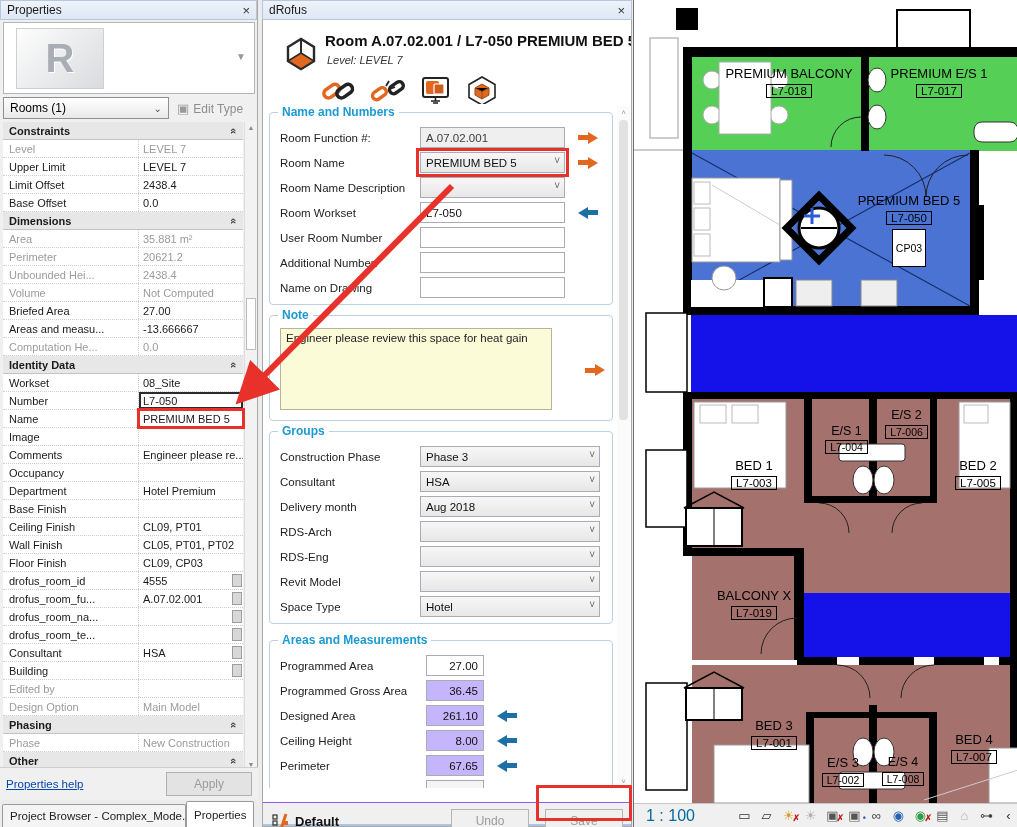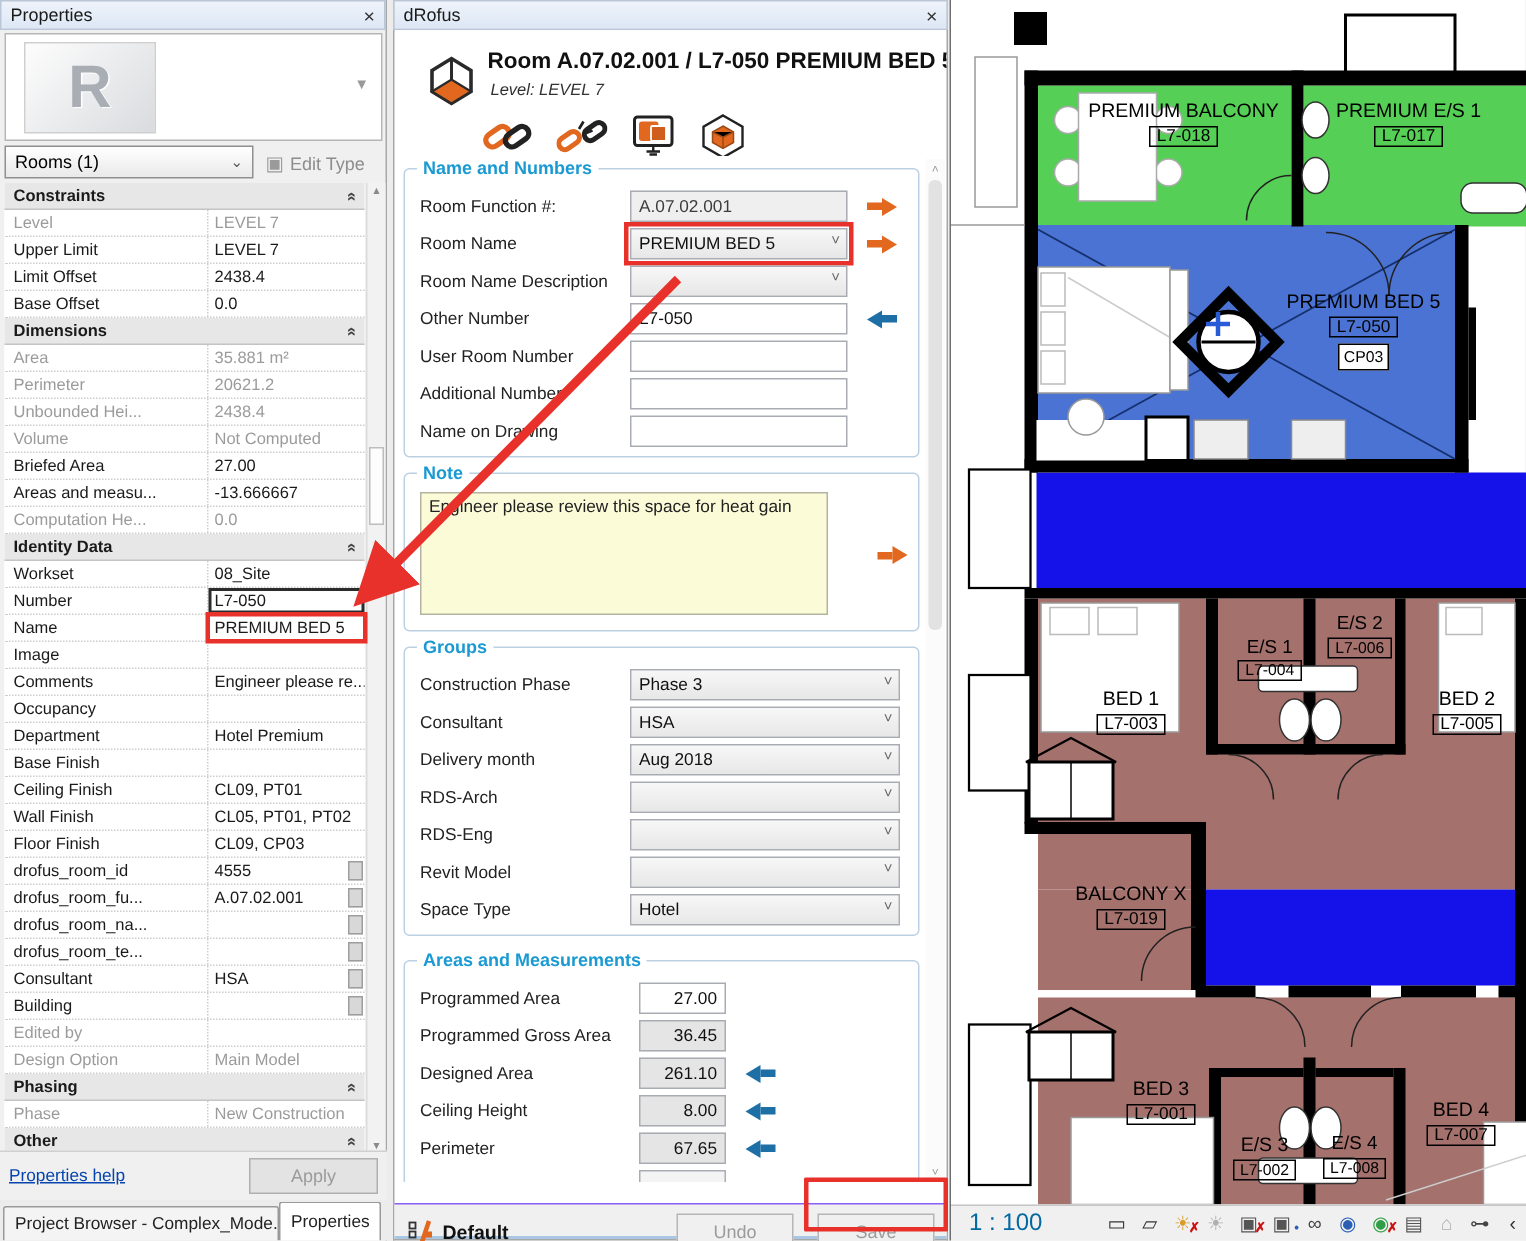--- a/index.html
+++ b/index.html
@@ -84,21 +84,21 @@
   .dfield { display:flex; align-items:center; height:25px; }
   .dlabel { width:140px; font-size:11.5px; color:#222; white-space:nowrap; overflow:hidden; }
   .dinput { width:145px; height:21px; border:1px solid #a9adb3; background:#fff; display:flex;
     align-items:center; padding:0 5px; font-size:11.5px; color:#111; position:relative; }
   .dinput.ro { background:#efefef; color:#3c3c3c; }
   .dinput.combo { background:linear-gradient(#f7f7f7,#e7e7e7); }
   .dinput.combo::after { content:"\02C5"; position:absolute; right:4px; top:2px; color:#666; font-size:10px; }
   .dinput.hl { outline:3px solid var(--annot); outline-offset:1px; }
   .groups-box .dinput { width:180px; }
   .areas-box .dlabel { width:146px; }
-  .areas-box .dinput { width:58px; justify-content:flex-end; background:#e5e5e5; }
+  .areas-box .dinput { width:58px; justify-content:flex-end; background:#c4b5fd; }
   .areas-box .dinput.white { background:#fff; }
   .harrow { display:inline-block; width:22px; height:12px; position:relative; visibility:hidden; margin-left:12px; }
   .harrow.orange { visibility:visible; color:#e2671f; }
   .harrow.blue { visibility:visible; color:#1d6fa5; transform:scaleX(-1); }
   .harrow::before { content:""; position:absolute; left:1px; top:3.5px; width:10px; height:5px; background:currentColor; }
   .harrow::after { content:""; position:absolute; left:11px; top:0; border-left:10px solid currentColor;
     border-top:6px solid transparent; border-bottom:6px solid transparent; }
   .note-box { padding-bottom:10px; }
   .note-text { width:272px; height:82px; background:#fcfbd8; border:1px solid #b3b3a0;
     font-size:11.5px; padding:3px 5px; color:#222; }
@@ -121,21 +121,21 @@
   .fbtn.save { left:282px; }
 
   
   #plan { left:633px; width:384px; background:#fff; border-left:1px solid #6e6e6e; }
   .pfill { position:absolute; z-index:1; }
   .plan-svg { position:absolute; left:0; top:0; z-index:2; }
   .rlab { position:absolute; z-index:3; text-align:center; color:#000; }
   .rname { font-size:13px; white-space:nowrap; }
   .rtag { display:inline-block; border:1.5px solid #000; padding:0 4px; font-size:11.5px;
     margin-top:2px; background:transparent; white-space:nowrap; }
-  .rtag2 { display:inline-block; border:1px solid #000; padding:2px 3px; font-size:10.5px;
+  .rtag2 { display:inline-block; border:1px solid #000; padding:12px 3px; font-size:10.5px;
     margin-top:3px; background:#fff; }
   .vbar { position:absolute; left:0; bottom:0; width:384px; height:24px; background:#f0f0f0;
     border-top:1px solid #c6c6c6; display:flex; align-items:center; z-index:4; }
   .vscale { font-size:16px; color:#0369a1; margin:0 14px 0 12px; white-space:nowrap; }
   .vicons { display:flex; align-items:center; gap:3px; }
   .vicon { width:19px; height:19px; position:relative; text-align:center; font-size:13px;
     line-height:19px; color:#333; }
   .vicon .badge { position:absolute; right:-2px; bottom:-3px; font-size:9px; font-weight:bold; color:#cc1111; }
 
   
@@ -427,21 +427,21 @@
           <span class="harrow orange"></span>
         </div>
           <div class="dfield">
           <div class="dlabel">Room Name Description</div>
           <div class="dinput combo">
             <span></span>
           </div>
           <span class="harrow"></span>
         </div>
           <div class="dfield">
-          <div class="dlabel">Other Number</div>
+          <div class="dlabel">Room Workset</div>
           <div class="dinput">
             <span>L7-050</span>
           </div>
           <span class="harrow blue"></span>
         </div>
           <div class="dfield">
           <div class="dlabel">User Room Number</div>
           <div class="dinput">
             <span></span>
           </div>

